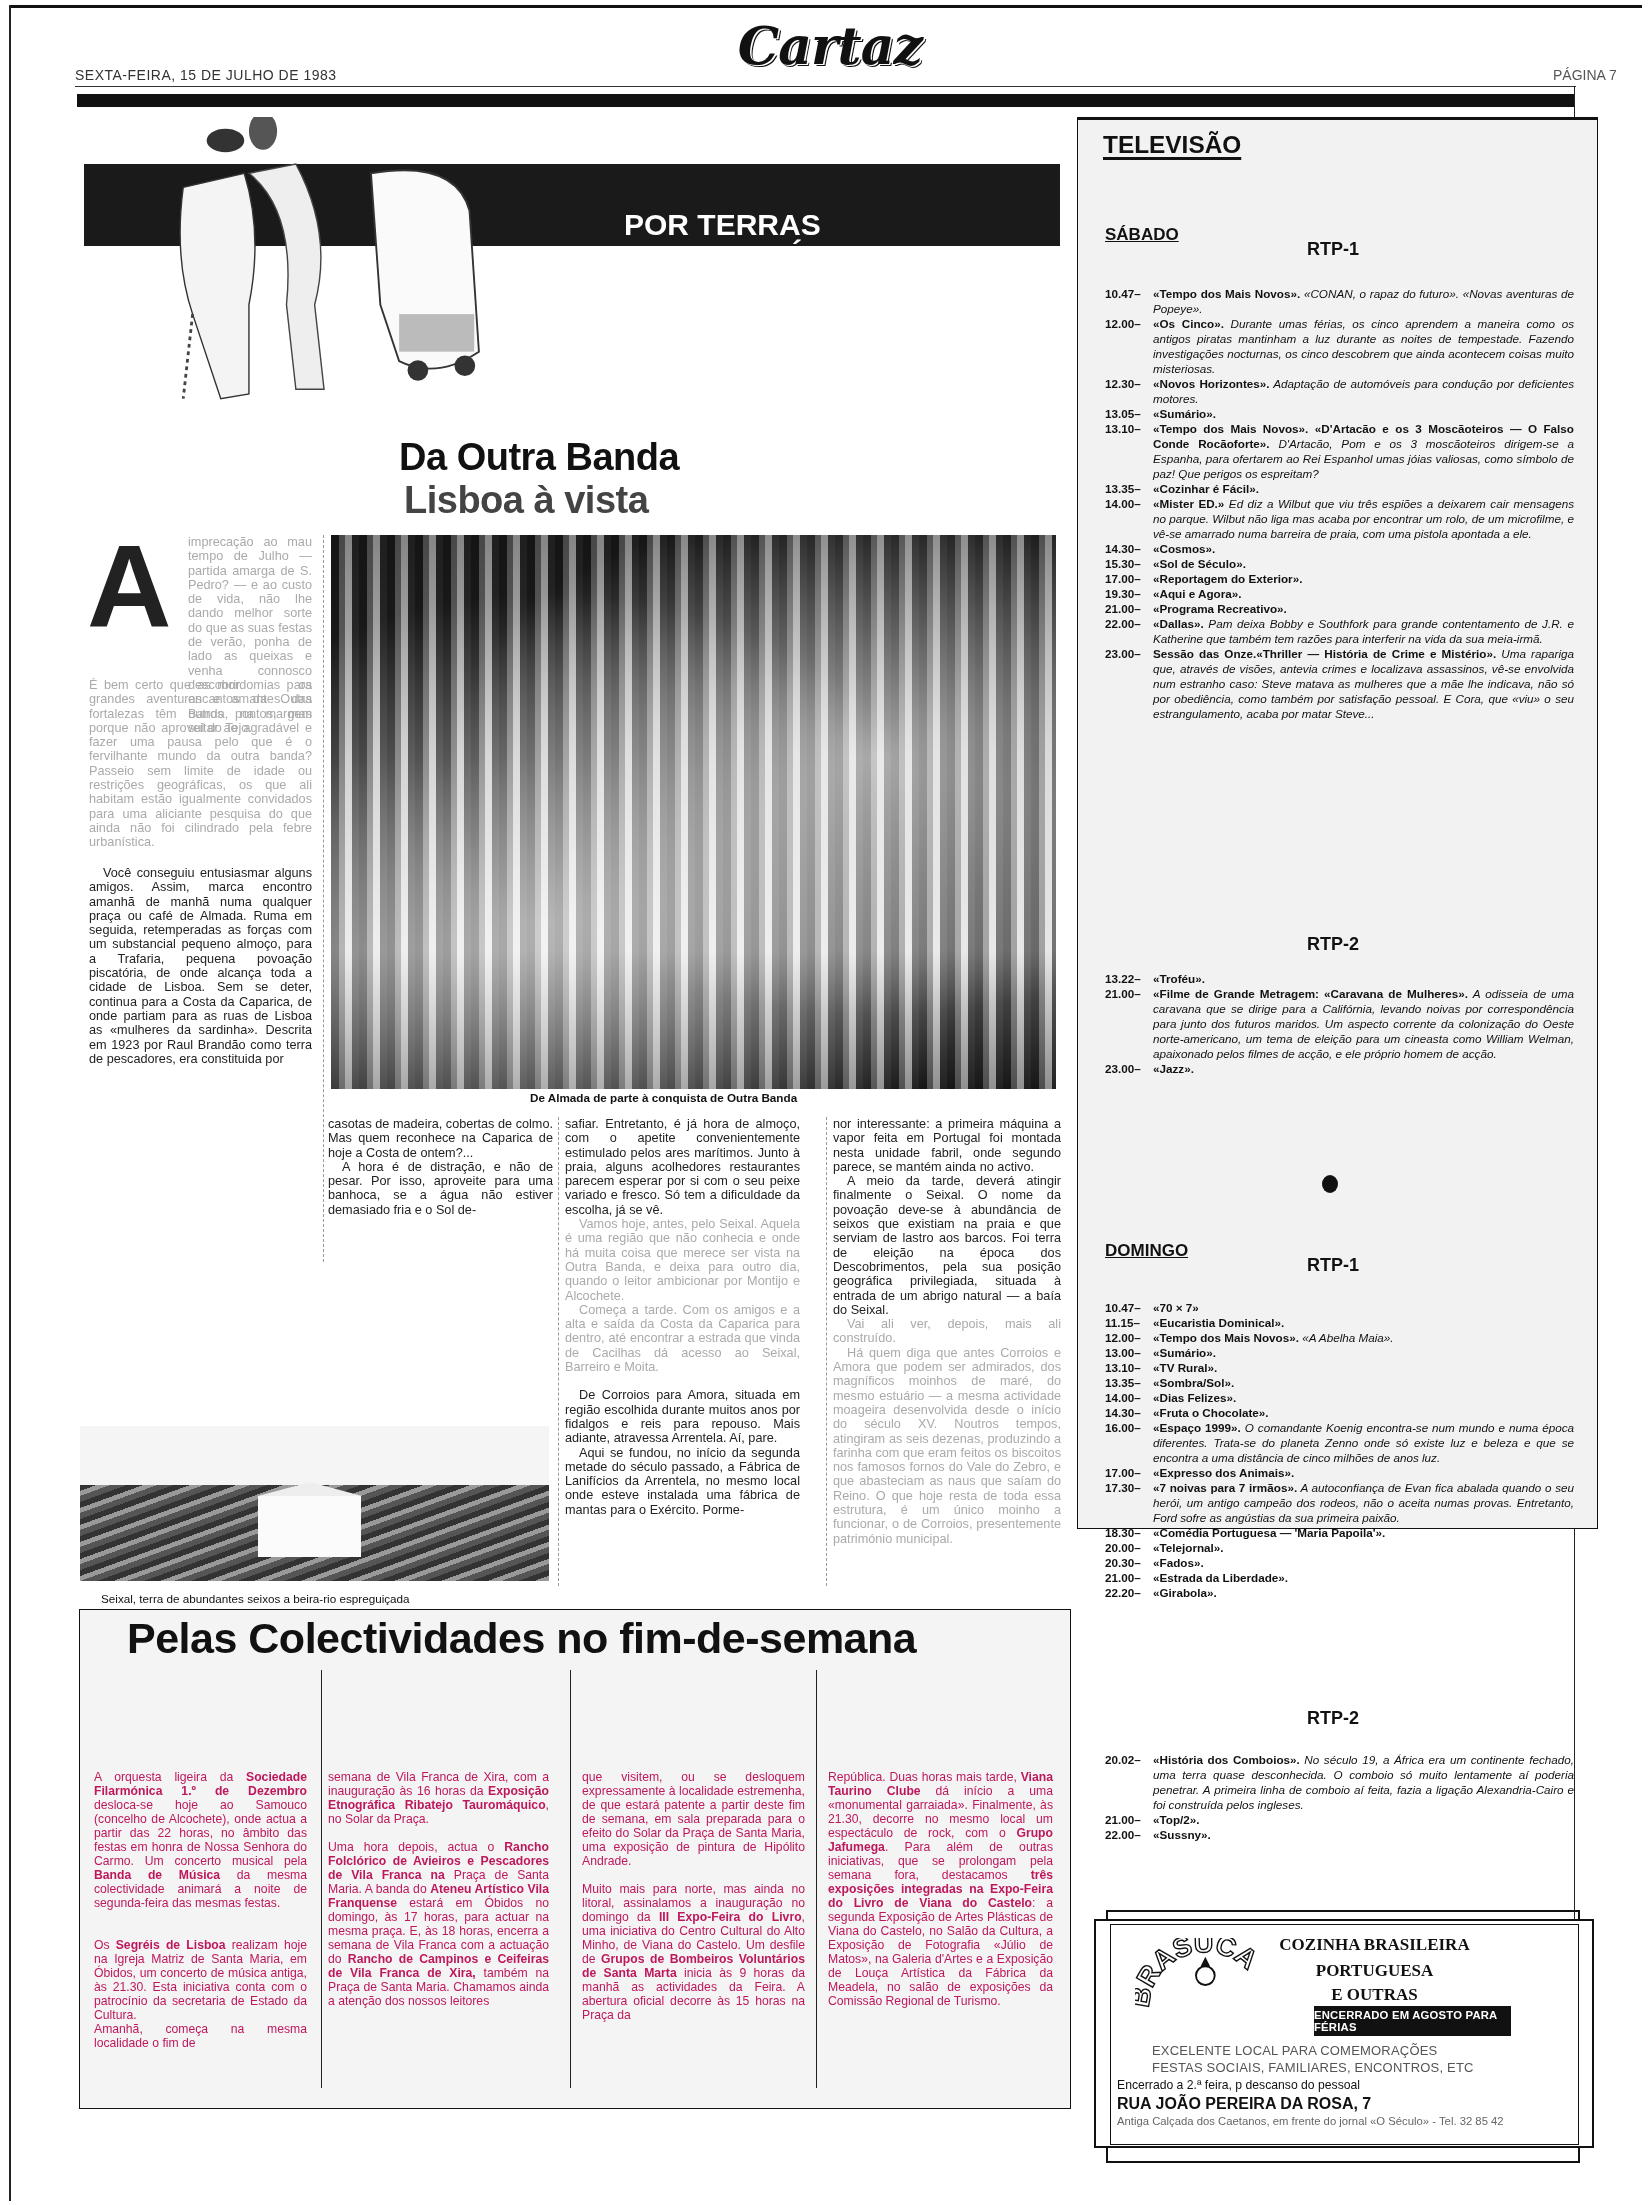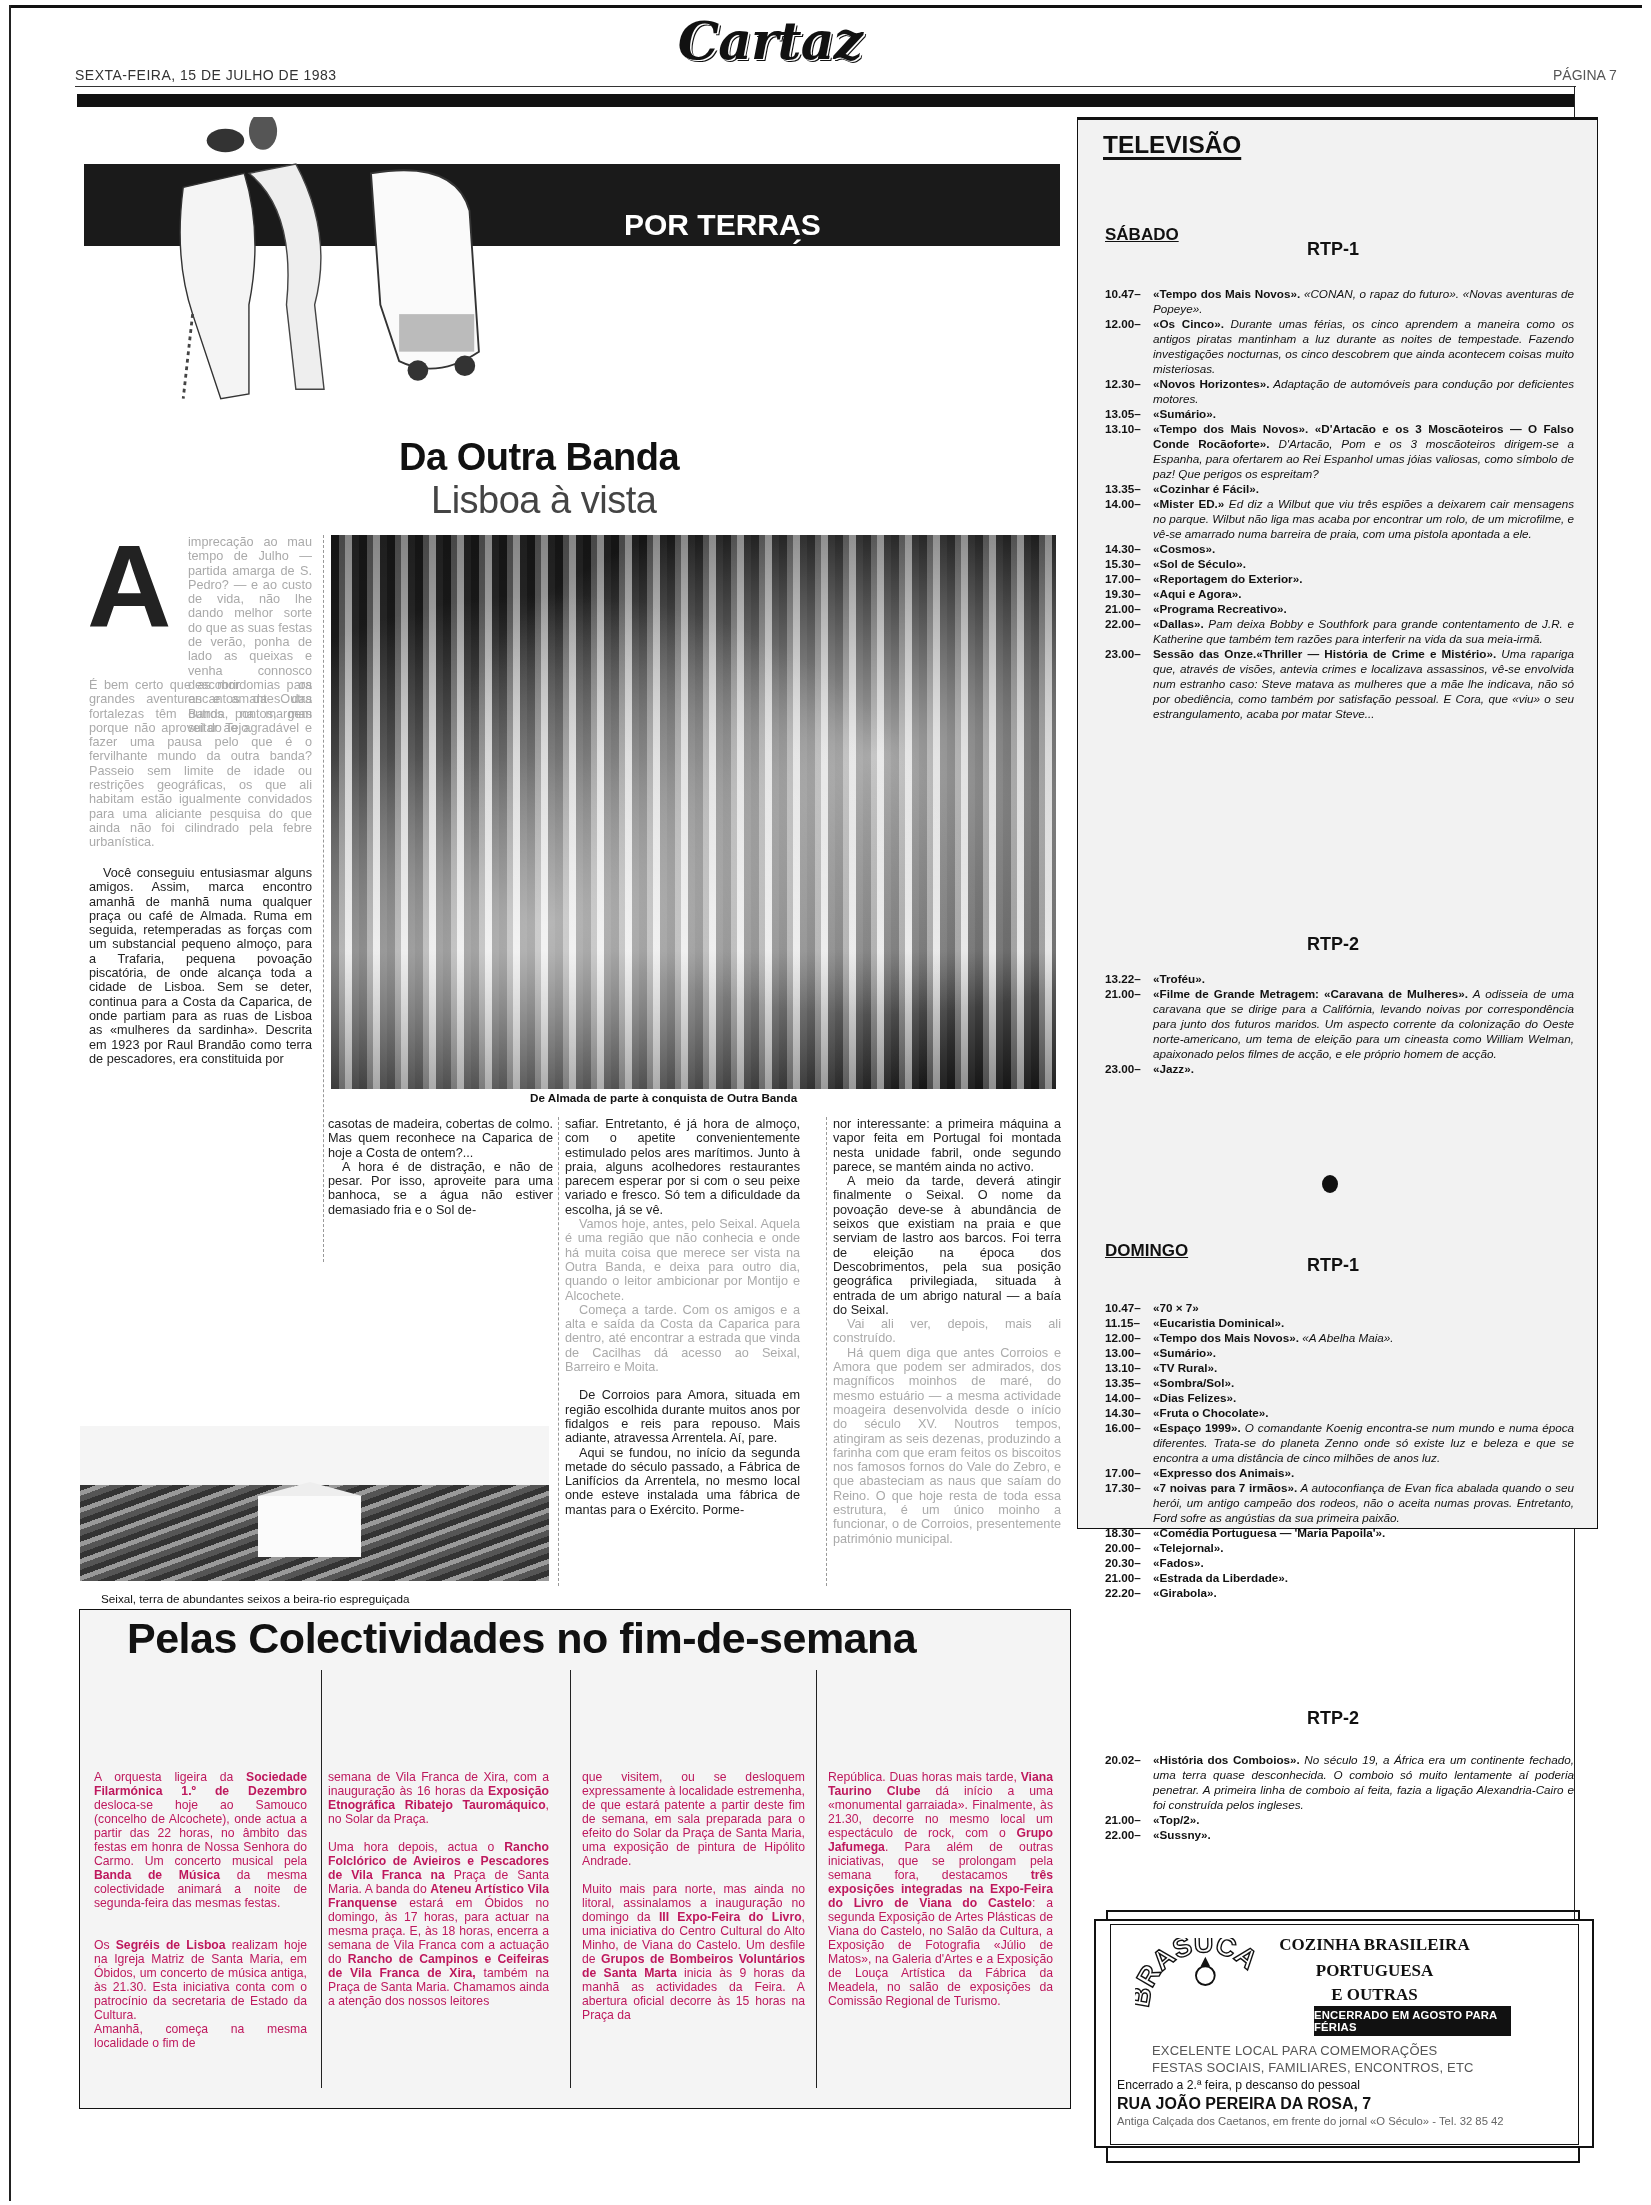--- a/index.html
+++ b/index.html
@@ -2,32 +2,32 @@
 <html style="font-size:7.5px"><head>
 <meta charset="utf-8">
 <style>
   html,body{margin:0;padding:0;background:#fff;}
   body{width:1652px;height:2205px;position:relative;overflow:hidden;font-family:"Liberation Sans",sans-serif;color:#111;}
   .abs{position:absolute;}
   .rule-top{left:9.4px;top:4.7px;width:1633px;height:3.8px;background:#111;}
   .frame-left{left:9.4px;top:4.7px;width:1.9px;height:2196px;background:#222;}
   .masthead-date{left:75px;top:67px;font-size:14px;letter-spacing:0.5px;color:#333;font-family:"Liberation Sans",sans-serif;}
   .masthead-page{left:1553px;top:67px;font-size:14px;color:#555;}
-  .logo{left:662px;top:10.3px;width:216px;height:70px;display:flex;justify-content:center;}
+  .logo{left:722px;top:10.3px;width:216px;height:70px;display:flex;align-items:center;justify-content:center;}
   .logo span{font-family:"DejaVu Serif",serif;font-style:italic;font-weight:bold;font-size:52px;color:#111;text-shadow:1.4px 1.4px 0 #fff,2.3px 2.3px 0 #111;letter-spacing:-0.9px;}
   .band{left:77px;top:94px;width:1497px;height:13px;background:#111;}
   .band-line{left:75px;top:86px;width:1501px;height:1.4px;background:#333;}
   .page-border-right{left:1574px;top:86px;width:1.4px;height:2027px;background:#222;}
 
   
   .hero{left:84px;top:164px;width:976px;height:82px;background:#1a1a1a;}
   .hero-title{left:624px;top:209px;color:#fff;font-weight:bold;font-size:30px;line-height:31px;font-family:"Liberation Sans",sans-serif;}
   .hero-art{left:155px;top:117px;width:385px;height:291px;}
   .article-title{left:399px;top:436px;font-size:38px;font-weight:bold;line-height:42px;letter-spacing:-0.5px;}
-  .article-sub{left:431px;top:479px;font-size:38px;font-weight:normal;color:#444;letter-spacing:-0.5px;}
+  .article-sub{left:404px;top:479px;font-size:38px;font-weight:bold;color:#444;letter-spacing:-0.5px;}
 
   
   .photo-main{left:331px;top:535px;width:725px;height:554px;background:
     repeating-linear-gradient(90deg,#222 0 8.4px,#777 8.4px 14px,#ddd 14px 20.6px,#333 20.6px 28px),
     #666;position:absolute;overflow:hidden;}
   .photo-main .ph-overlay{position:absolute;inset:0;background:
     radial-gradient(ellipse at 30% 70%,rgba(255,255,255,.55),transparent 60%),
     radial-gradient(ellipse at 75% 40%,rgba(255,255,255,.6),transparent 55%),
     linear-gradient(180deg,rgba(0,0,0,.4),rgba(0,0,0,.1) 40%,rgba(255,255,255,.25) 75%,rgba(0,0,0,.35));}
   .caption1{left:530px;top:1091px;font-size:11.7px;font-weight:bold;}

